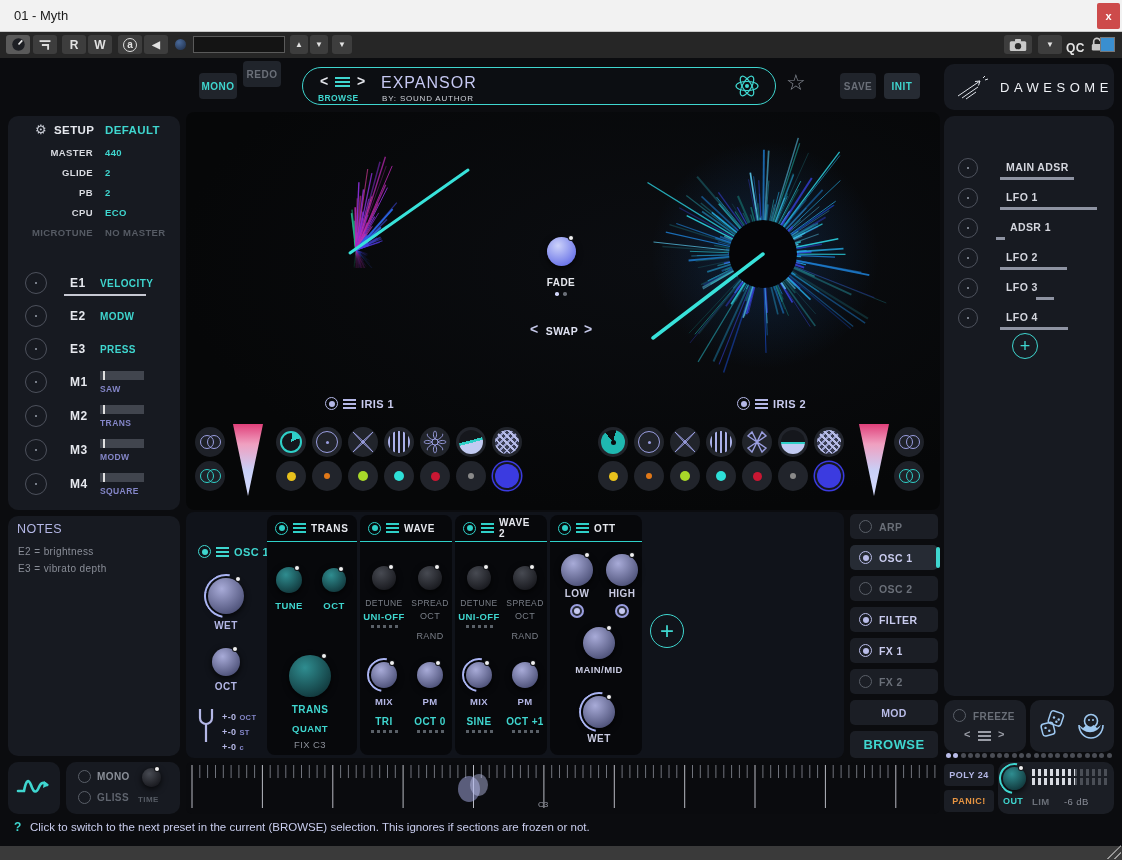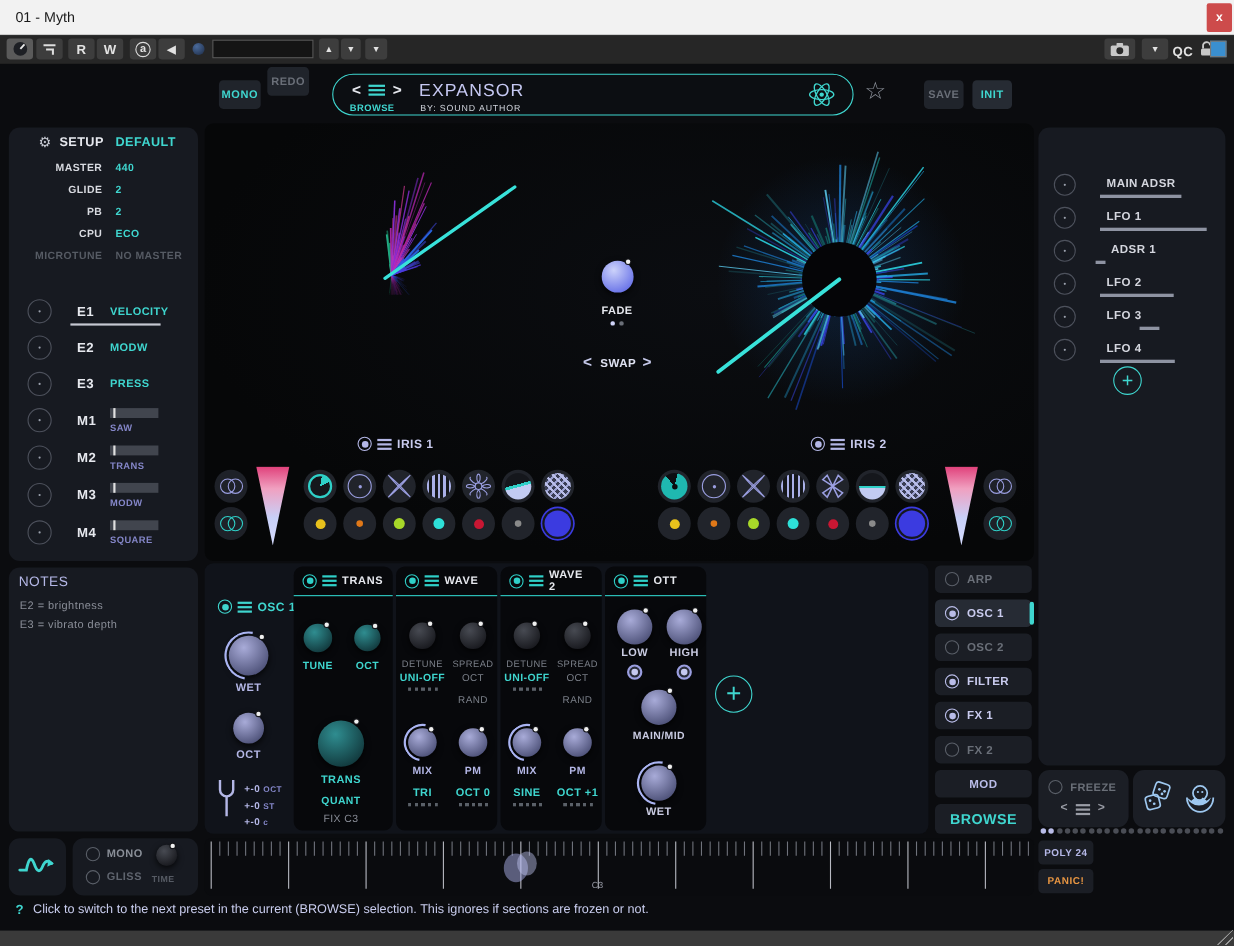--- a/index.html
+++ b/index.html
@@ -894,20 +894,32 @@
       <span class="rad" style="color:#5a5f68"></span>
       <span>FX 2</span>
     </div>
   <div class="tab" style="top:700px;justify-content:center;color:#b9bce8">
       <span>MOD</span>
     </div>
   <div class="tab" style="top:731px;height:27px;justify-content:center;color:#3fd6cf;font-size:13px">
       <span>BROWSE</span>
     </div>
 
+  <div class="panel" style="left:944px;top:64px;width:170px;height:46px">
+    <svg width="36" height="26" viewBox="0 0 36 26" style="position:absolute;left:12px;top:10px">
+      <g stroke="#dfe3ea" fill="none" stroke-width="1">
+        <path d="M2 22 L24 7"></path>
+          <path d="M6 24 L22 13"></path>
+          <path d="M10 25 L20 18"></path>
+        <path d="M24 7 l-5 .5 M24 7 l-1.5 4.5"></path>
+          <path d="M27 4 l2 -2 M29 6 l3 -1"></path>
+      </g>
+    </svg>
+    <span class="lbl" style="left:56px;top:16px;font-size:13px;color:#eef0f5;letter-spacing:4.5px">DAWESOME</span>
+  </div>
 
   <div class="panel" style="left:944px;top:116px;width:170px;height:580px">
     <div class="mknob" style="left:14px;top:42px;width:20px;height:20px"></div>
     <span class="lbl b" style="left:62px;top:45px;font-size:10.5px;color:#d4d6de">MAIN ADSR</span>
     <div class="modbar" style="left:56px;top:61px;width:74px"></div>
 
     <div class="mknob" style="left:14px;top:72px;width:20px;height:20px"></div>
     <span class="lbl b" style="left:62px;top:75px;font-size:10.5px;color:#d4d6de">LFO 1</span>
     <div class="modbar" style="left:56px;top:91px;width:97px"></div>
 
@@ -980,20 +992,32 @@
       <i></i>
       <i></i>
       <i></i>
       <i></i>
       <i></i>
       <i></i>
     </div>
 
   <div class="tbtn" style="left:944px;top:764px;width:50px;height:22px;background:#1b1e25;color:#b4b7e6;font-size:9px">POLY 24</div>
   <div class="tbtn" style="left:944px;top:790px;width:50px;height:22px;background:#1b1e25;color:#e79542;font-size:9px">PANIC!</div>
+  <div class="panel" style="left:998px;top:762px;width:116px;height:52px;background:#1b1e25">
+    <div class="k k-teal arc" style="left:5px;top:5px;width:23px;height:23px;--ac:#3fd6cf"></div>
+    <span class="lbl b cy" style="left:5px;top:34px;font-size:9px">OUT</span>
+    <div class="meter" style="left:34px;top:7px;width:76px">
+        <i></i>
+      </div>
+    <div class="meter" style="left:34px;top:16px;width:76px">
+        <i></i>
+      </div>
+    <span class="lbl b" style="left:34px;top:34px;font-size:9.5px;color:#6a6f78">LIM</span>
+    <span class="lbl" style="left:66px;top:34px;font-size:9.5px;color:#8a8e98">-6 dB</span>
+  </div>
 
   <div class="a" style="left:186px;top:762px;width:754px;height:52px;background:#0a0b0e;border-radius:6px;overflow:hidden">
     <svg id="kb-svg" width="754" height="52">
         <line x1="6.0" y1="3" x2="6.0" y2="46" stroke="#b8bac2" stroke-width="1"></line>
         <line x1="13.8" y1="3" x2="13.8" y2="16" stroke="#70737c" stroke-width="1"></line>
         <line x1="21.6" y1="3" x2="21.6" y2="16" stroke="#70737c" stroke-width="1"></line>
         <line x1="29.5" y1="3" x2="29.5" y2="16" stroke="#70737c" stroke-width="1"></line>
         <line x1="37.3" y1="3" x2="37.3" y2="16" stroke="#70737c" stroke-width="1"></line>
         <line x1="45.1" y1="3" x2="45.1" y2="16" stroke="#70737c" stroke-width="1"></line>
         <line x1="52.9" y1="3" x2="52.9" y2="16" stroke="#70737c" stroke-width="1"></line>

